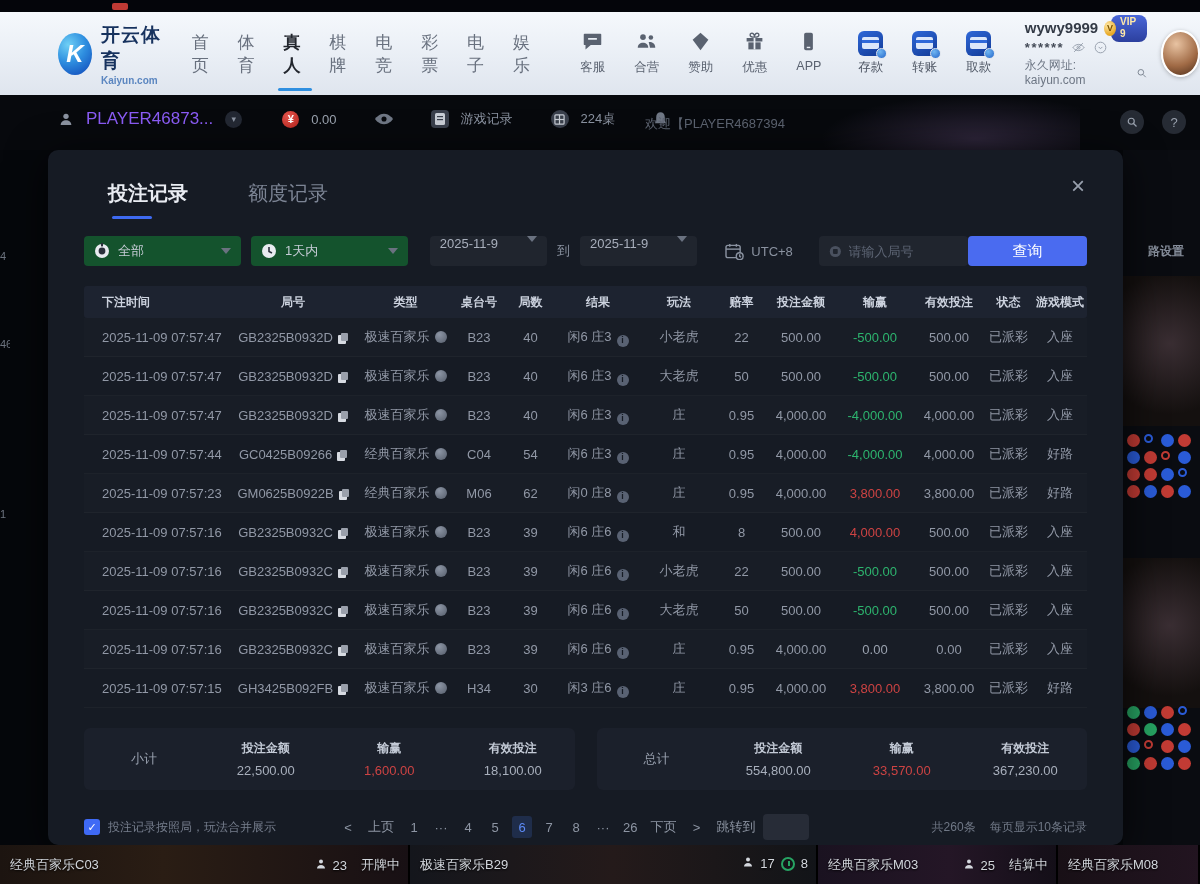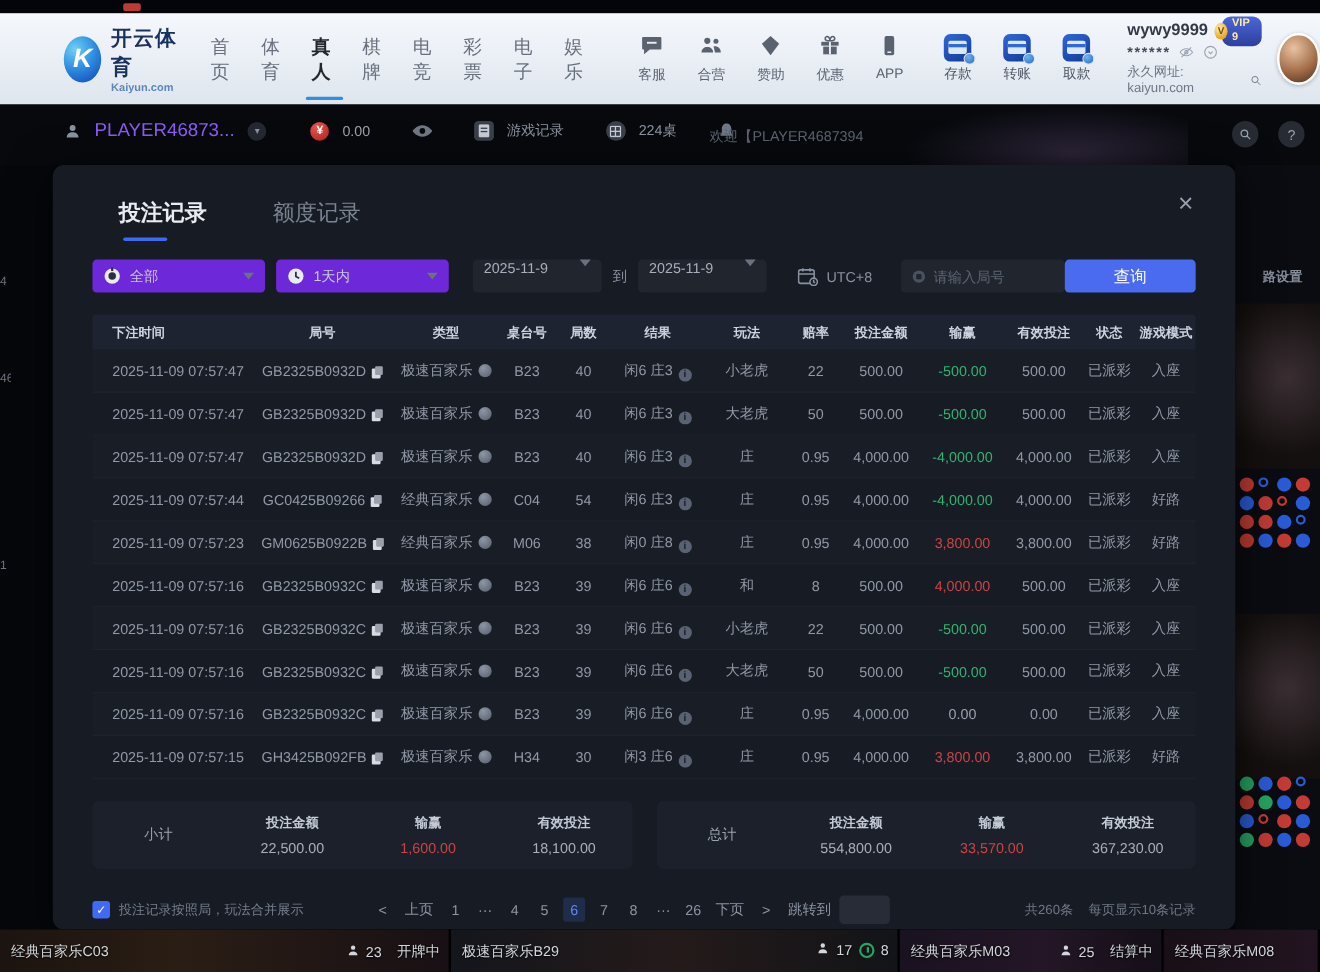--- a/index.html
+++ b/index.html
@@ -92,21 +92,21 @@
   .modal { position:absolute; left:48px; top:150px; width:1075px; height:695px; background:#161b24;
         border-radius:10px; box-shadow:0 8px 40px rgba(0,0,0,.7); }
   .m-tabs { position:absolute; left:36px; top:30px; display:flex; gap:36px; }
   .m-tab { font-size:20px; color:#7c8494; cursor:pointer; padding-bottom:12px; position:relative;margin-left:24px; }
   .m-tab.active { color:#e9ecf2; font-weight:bold; }
   .m-tab.active::after { content:""; position:absolute; left:4px; bottom:0; width:40px; height:3px;
         border-radius:2px; background:#3e6af0; }
   .m-close { position:absolute; right:38px; top:24px; font-size:24px; color:#98a0ad; cursor:pointer; line-height:1; }
 
   .m-filters { position:absolute; left:36px; top:86px; width:1003px; display:flex; align-items:center; }
-  .f-select { width:158px; height:30px; background:#6d28d9; border-radius:4px; display:flex; align-items:center;
+  .f-select { width:158px; height:30px; background:#14532d; border-radius:4px; display:flex; align-items:center;
         padding:0 10px; gap:8px; cursor:pointer; }
   .f-select .lbl { font-size:13px; color:#c6ccd6; flex:1; }
   .caret { width:0; height:0; border-left:5px solid transparent; border-right:5px solid transparent;
         border-top:6px solid #6a7280; }
   .f-date { width:118px; height:30px; background:#20252e; border-radius:4px; display:flex; 
         padding:0 10px; cursor:pointer; }
   .f-date .lbl { font-size:13px; color:#a8afbc; flex:1; }
   .f-to { font-size:13px; color:#8a92a0; margin:0 10px; }
   .f-utc { display:flex; align-items:center; gap:7px; margin-left:28px; font-size:13px; color:#8a92a0; }
   .f-search { width:150px; height:30px; background:#20252e; border-radius:4px; display:flex; align-items:center;
@@ -533,21 +533,21 @@
             <span class="cell win-green">-4,000.00</span>
             <span class="cell">4,000.00</span>
             <span class="cell">已派彩</span>
             <span class="cell">好路</span>
           </div>
           <div class="trow tr">
             <span class="cell left">2025-11-09 07:57:23</span>
             <span class="cell">GM0625B0922B<span class="ico copy-ic"></span></span>
             <span class="cell">经典百家乐<span class="ico ball"></span></span>
             <span class="cell">M06</span>
-            <span class="cell">38</span>
+            <span class="cell">62</span>
             <span class="cell">闲0 庄8<span class="ico info-ic">i</span></span>
             <span class="cell">庄</span>
             <span class="cell">0.95</span>
             <span class="cell">4,000.00</span>
             <span class="cell win-red">3,800.00</span>
             <span class="cell">3,800.00</span>
             <span class="cell">已派彩</span>
             <span class="cell">好路</span>
           </div>
           <div class="trow tr">

